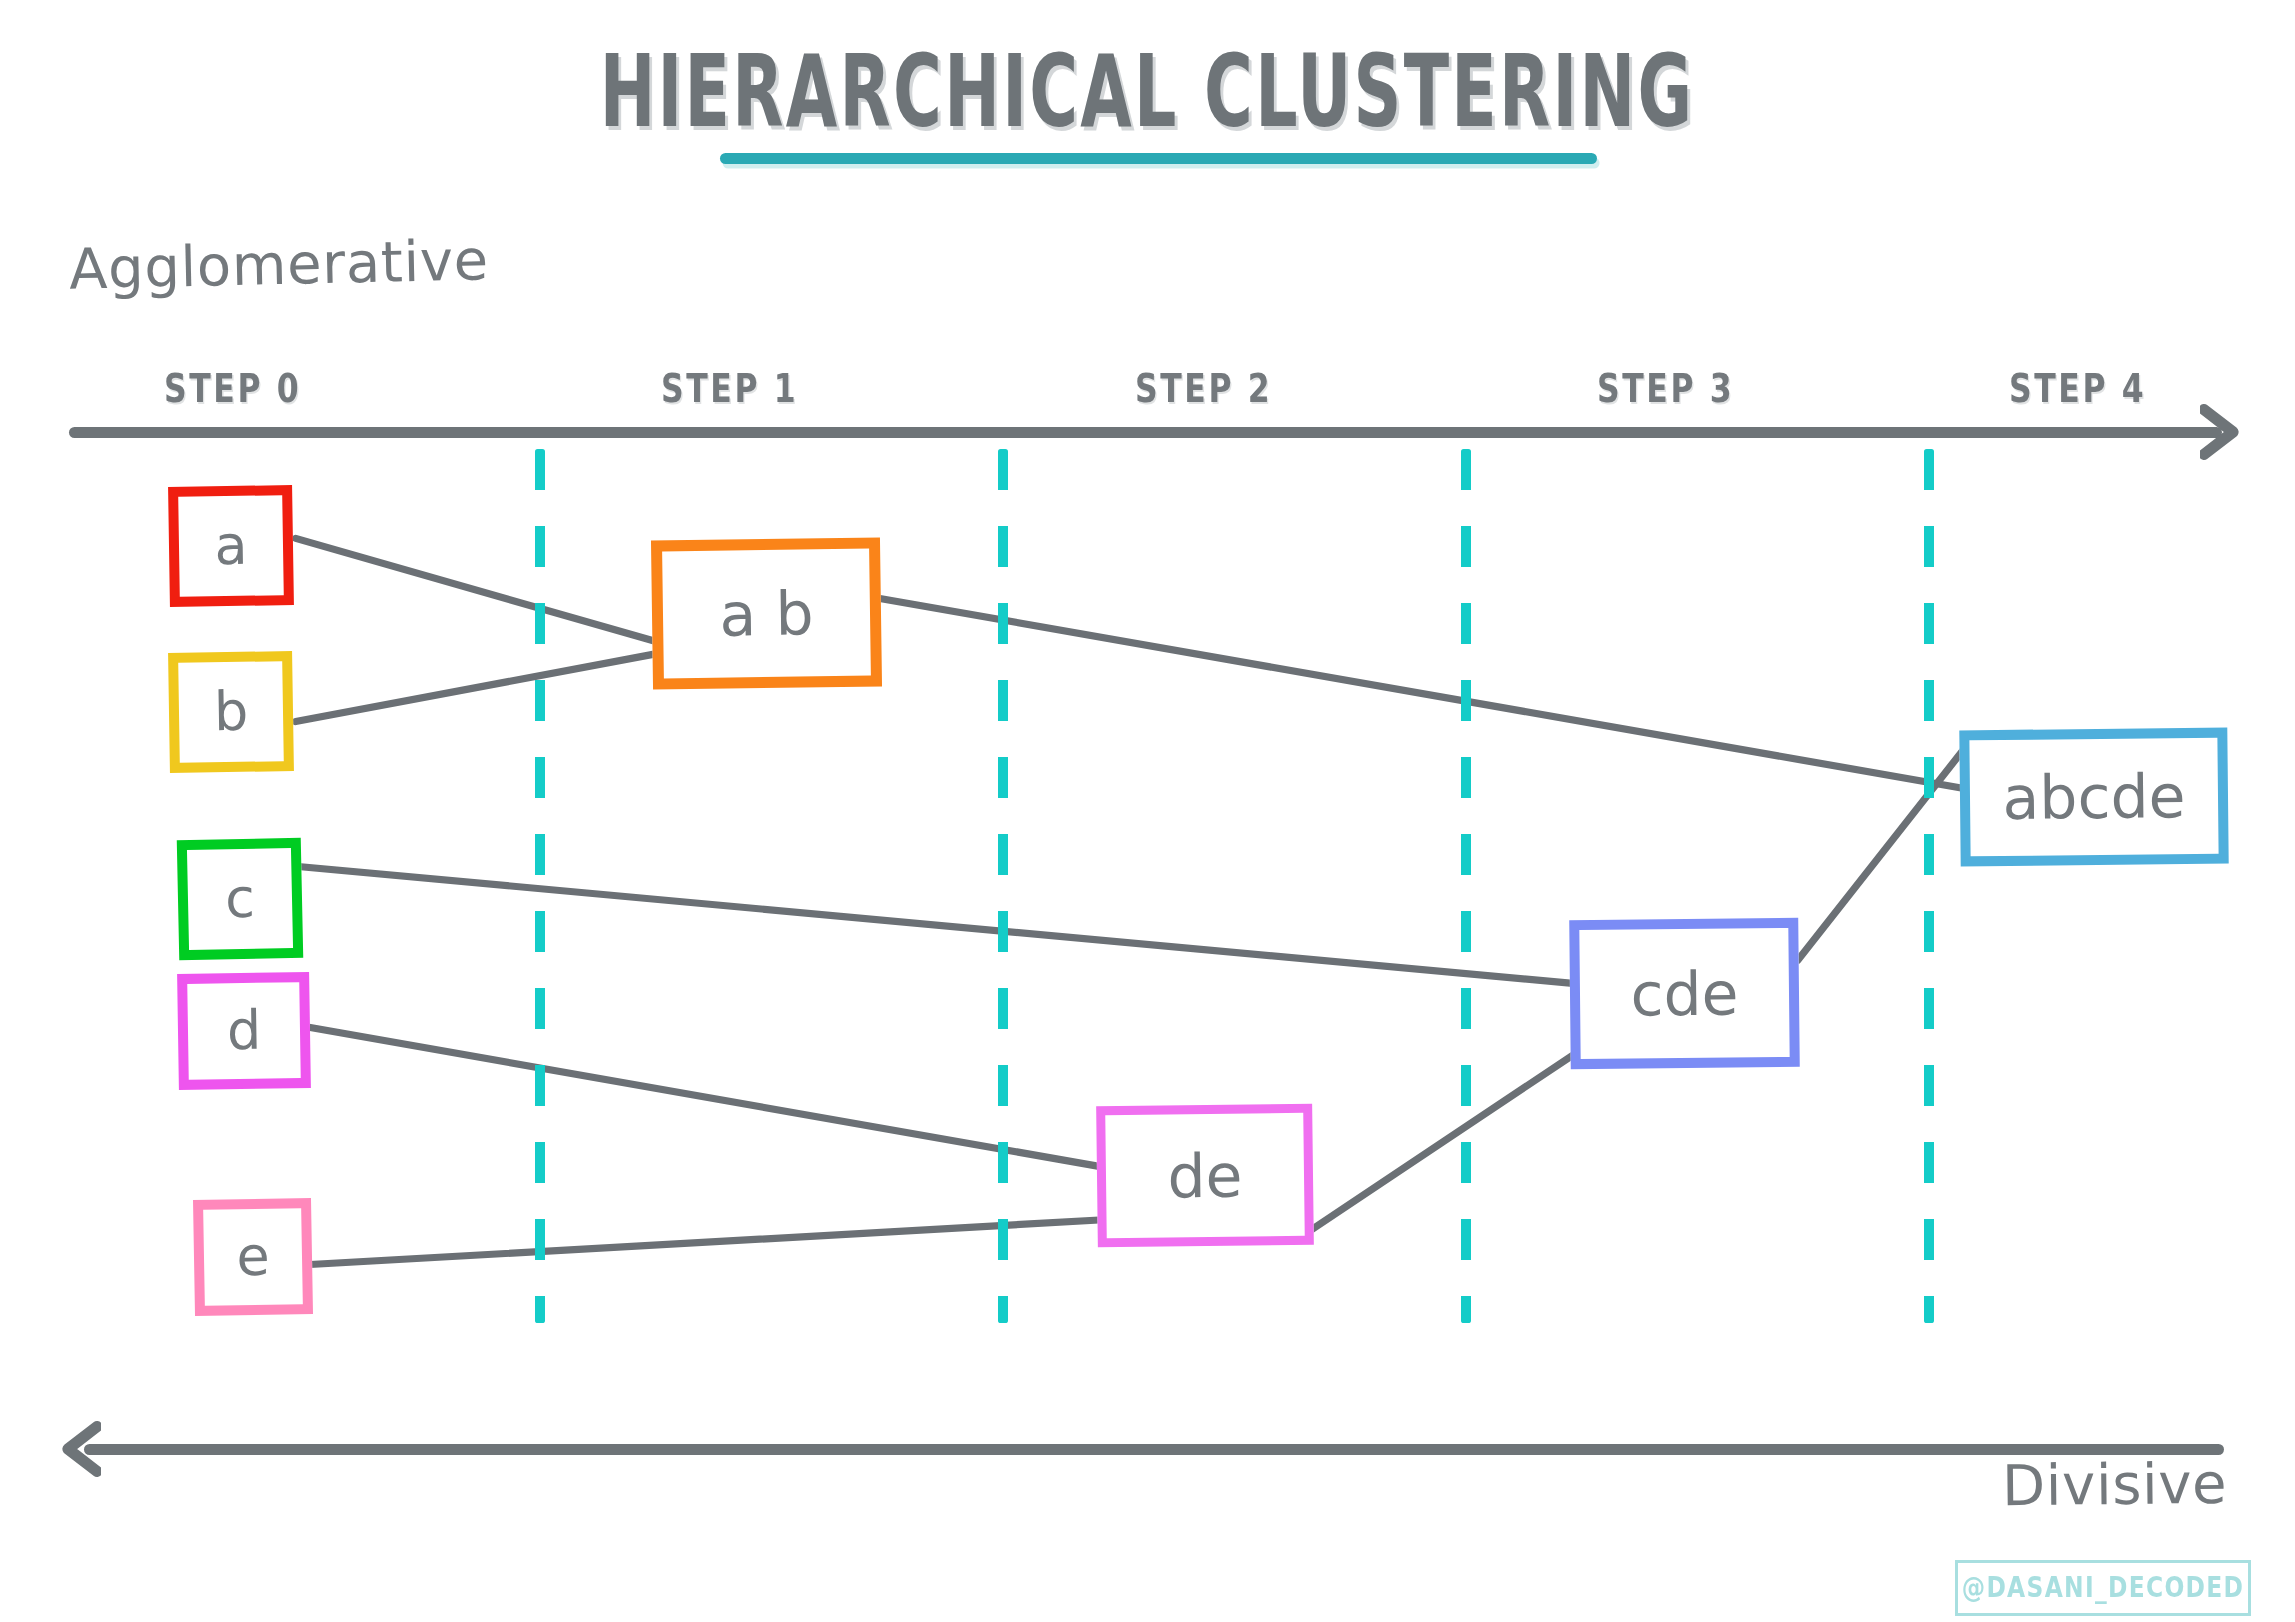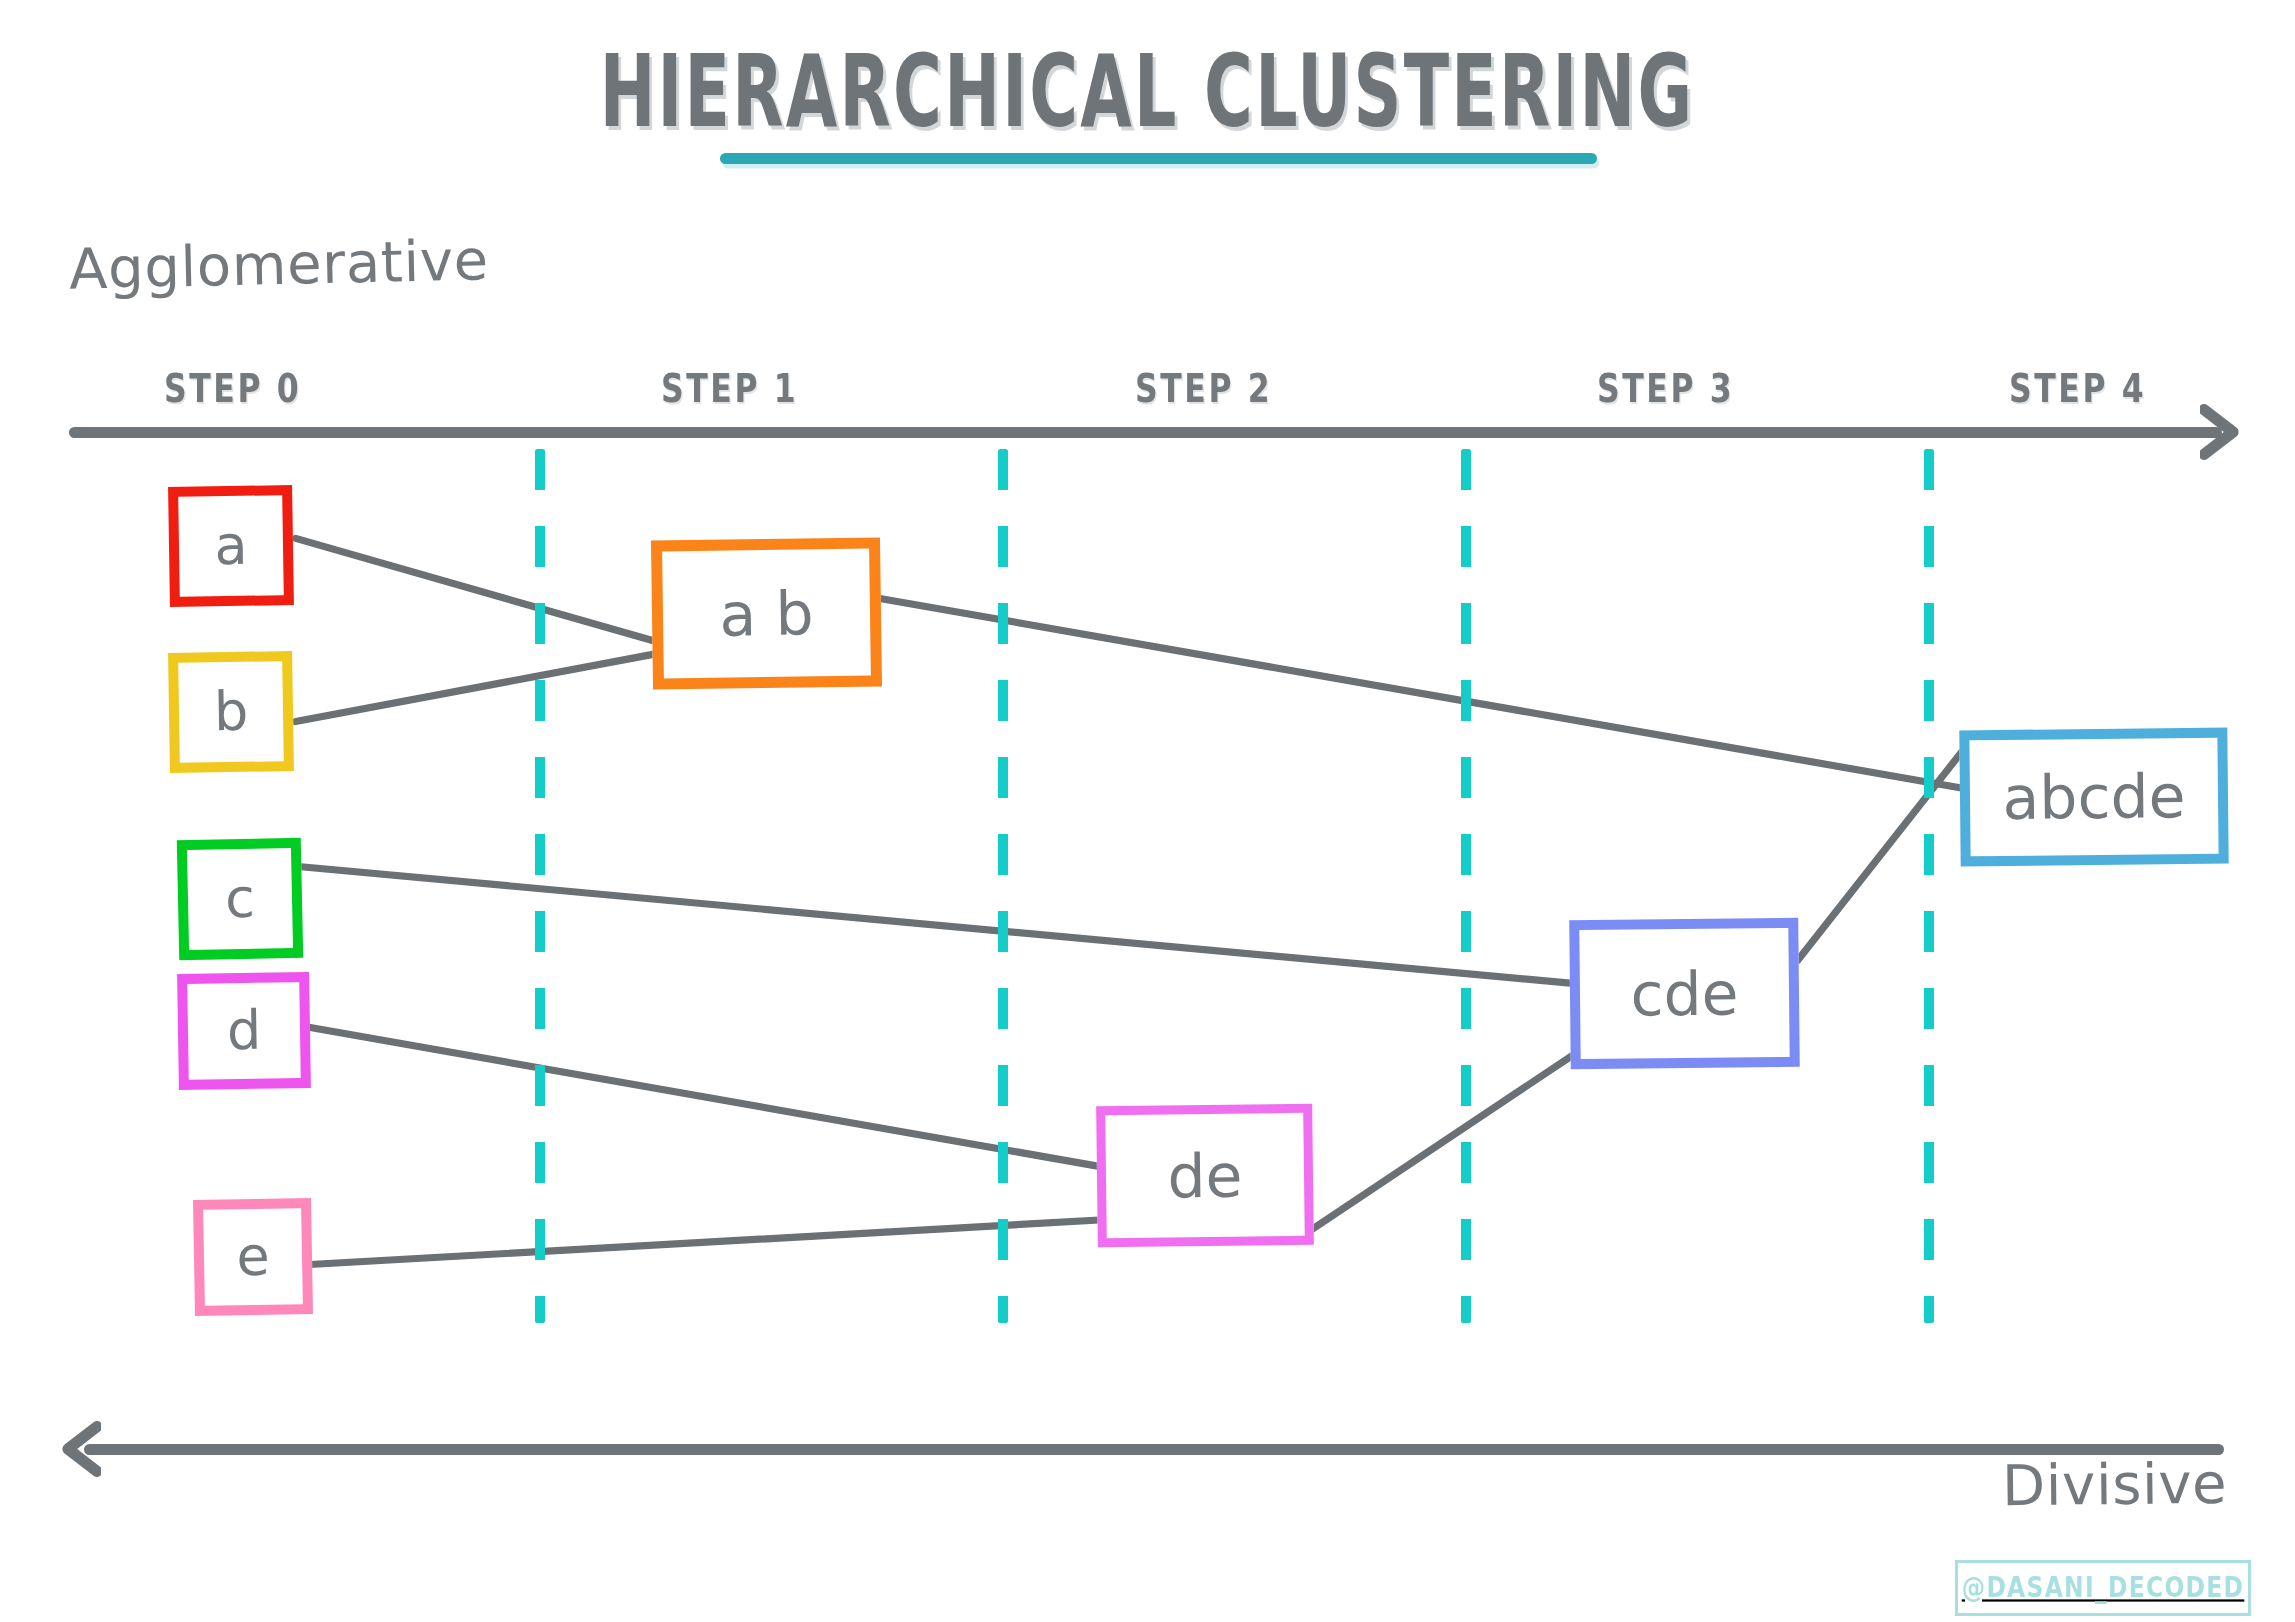--- a/index.html
+++ b/index.html
@@ -131,21 +131,20 @@
   #watermark {
     left: 1955px;
     top: 1544px;
     padding: 9.2px 14.4px 11.8px 14.4px;
     border: 3.9px solid #a8dfe0;
     box-sizing: border-box;
     width: 296px;
     height: 56px;
     display: flex;
     justify-content: center;
-    text-decoration: underline;
   }
   #watermark-text {
     font-family: "DejaVu Sans Condensed", "Liberation Sans Narrow", "Liberation Sans", sans-serif;
     font-size: 26px;
     font-weight: 700;
     letter-spacing: 1.3px;
     color: #a8dfe0;
     white-space: nowrap;
     transform: scaleY(1.12);
   }

